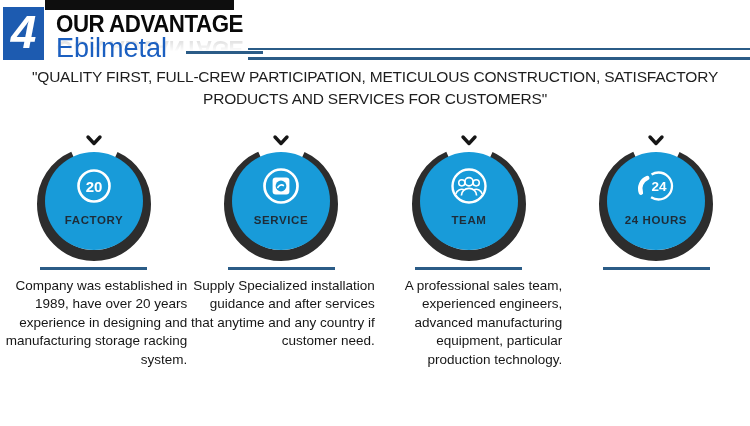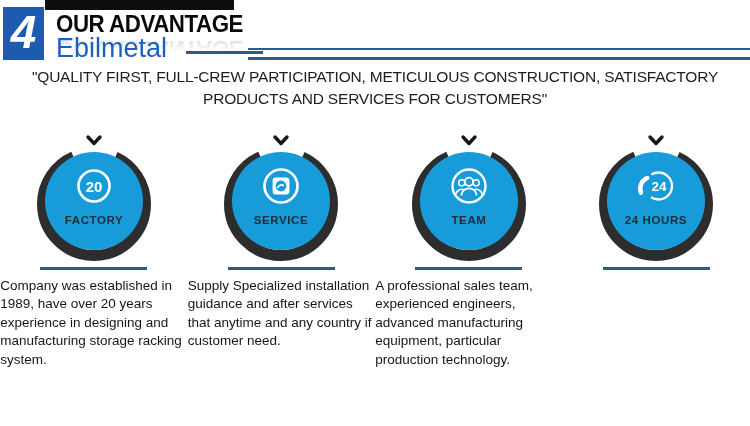--- a/index.html
+++ b/index.html
@@ -44,21 +44,21 @@
   .quote div { white-space:nowrap; }
 
   
   .columns { position:absolute; top:132px; left:0; width:750px; display:flex; }
   .col { width:187.5px; text-align:center; }
   .circle-svg { width:120px; height:130px; display:block; margin:2px auto 0; }
   svg text { font-family:"Liberation Sans", sans-serif; }
   .divider { width:107px; height:2.6px; background:#2b5c87; margin:3px auto 7px; }
   .desc {
     width:187px; margin:0 auto; font-size:13.5px; line-height:18.5px;
-    color:#161616; text-align:left;
+    color:#161616; text-align:right;
   }
 </style>
 </head>
 <body>
 
 <div class="stage">
 
   <div class="num-box">4</div>
   <div class="top-bar"></div>
   <div class="adv-title">OUR ADVANTAGE</div>

